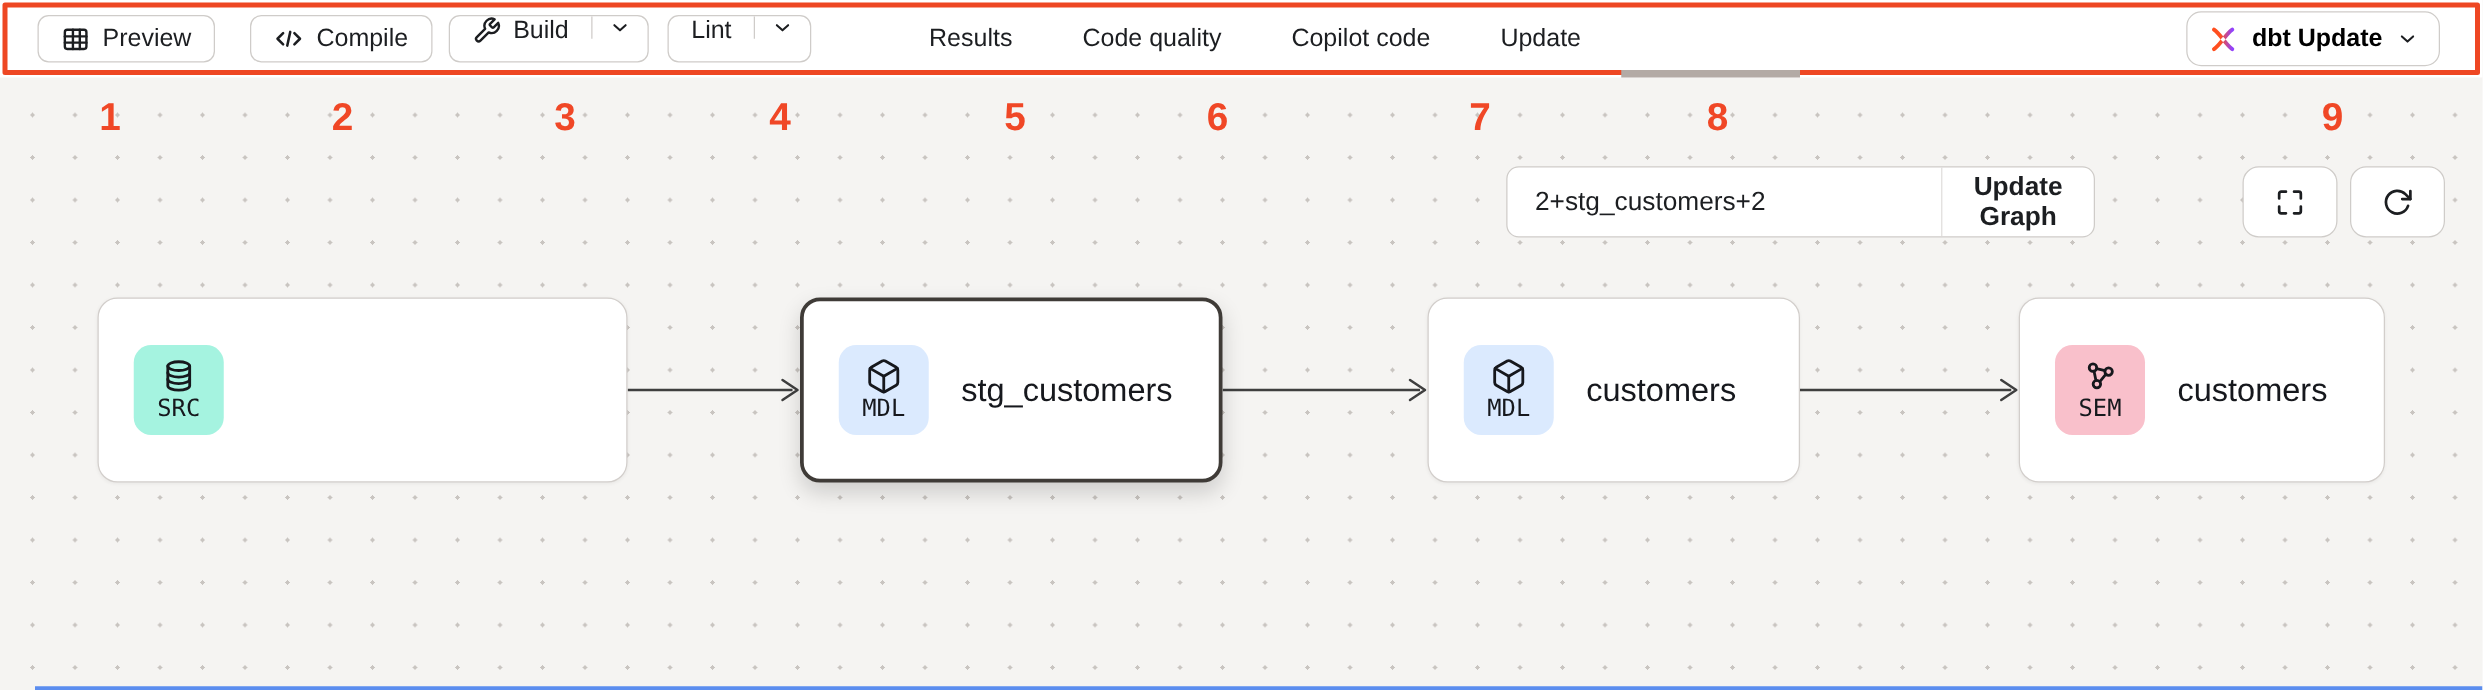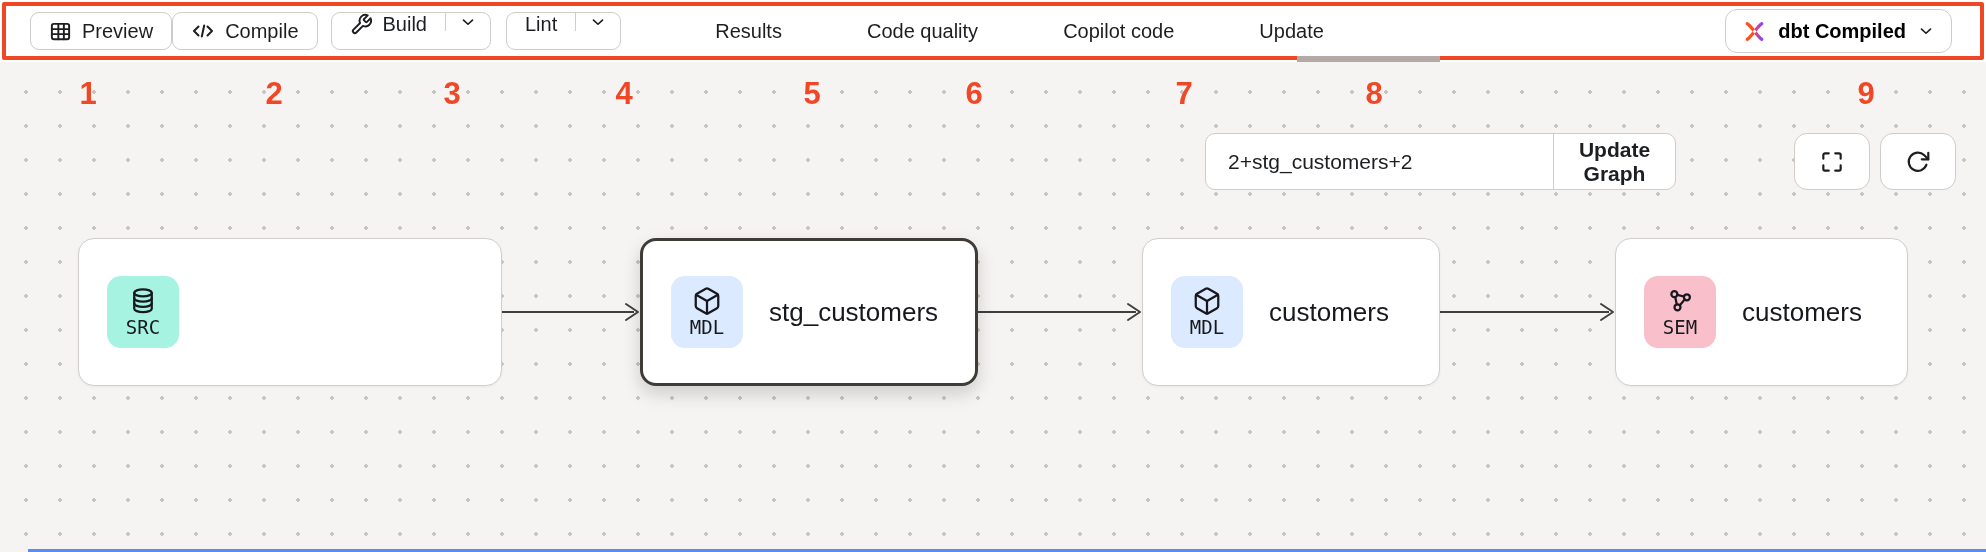--- a/index.html
+++ b/index.html
@@ -31,25 +31,25 @@
     display: inline-flex; align-items: flex-start; overflow: hidden;
   }
   .split-btn .main-seg {
     display: inline-flex; align-items: center; gap: 10px; padding: 0 18px;
     font-size: 20px; font-weight: 500; cursor: pointer;
   }
   .split-btn .chev-seg {
     display: inline-flex; align-items: center; padding: 0 13px;
     border-left: 1.5px solid #cfccc9; cursor: pointer;
   }
-  .mr28 { } .mr13 { margin-right: 13px; } .mr15 { margin-right: 15px; }
+  .mr28 { margin-right: 28px; } .mr13 { margin-right: 13px; } .mr15 { margin-right: 15px; }
   .icon { display: inline-flex; align-items: center; justify-content: center; }
   .icon svg { display: block; }
 
-  .tabs { display: flex; gap: 85px; margin-left: 94px; }
+  .tabs { display: flex; gap: 56px; margin-left: 94px; }
   .tab { font-size: 20px; color: #1c1e21; cursor: pointer; white-space: nowrap; }
 
   .copilot-btn {
     margin-left: auto; margin-right: 34px; height: 44px;
     border: 1.5px solid #cfccc9; border-radius: 12px; background: #fff;
     display: inline-flex; align-items: center; gap: 11px; padding: 0 16px;
     font-size: 20px; font-weight: 600; cursor: pointer;
     font-family: "Liberation Sans", sans-serif;
   }
 
@@ -200,21 +200,21 @@
             <linearGradient id="dbtgrad" x1="0" y1="0" x2="1" y2="0">
               <stop offset="0.35" stop-color="#ff4f1f"></stop>
                 <stop offset="1" stop-color="#9043ff"></stop>
             </linearGradient>
           </defs>
           <path d="M5 4.5 C10 8 14 16 19 19.5" stroke="url(#dbtgrad)" stroke-width="3.1"></path>
           <path d="M5 19.5 C10 16 14 8 19 4.5" stroke="url(#dbtgrad)" stroke-width="3.1"></path>
           <rect x="10.6" y="10.6" width="2.8" height="2.8" fill="#ffffff" transform="rotate(45 12 12)"></rect>
         </svg>
       </span>
-      <span>dbt Compiled</span>
+      <span>dbt Update</span>
       <span class="icon">
         <svg width="18" height="18" viewBox="0 0 24 24" fill="none" stroke="#1c1e21" stroke-width="2.2" stroke-linecap="round" stroke-linejoin="round">
             <polyline points="6,9.5 12,15 18,9.5"></polyline>
           </svg>
       </span>
     </button>
   </div>
 
   <div class="annotation-frame"></div>
   <div class="tab-underline"></div>

